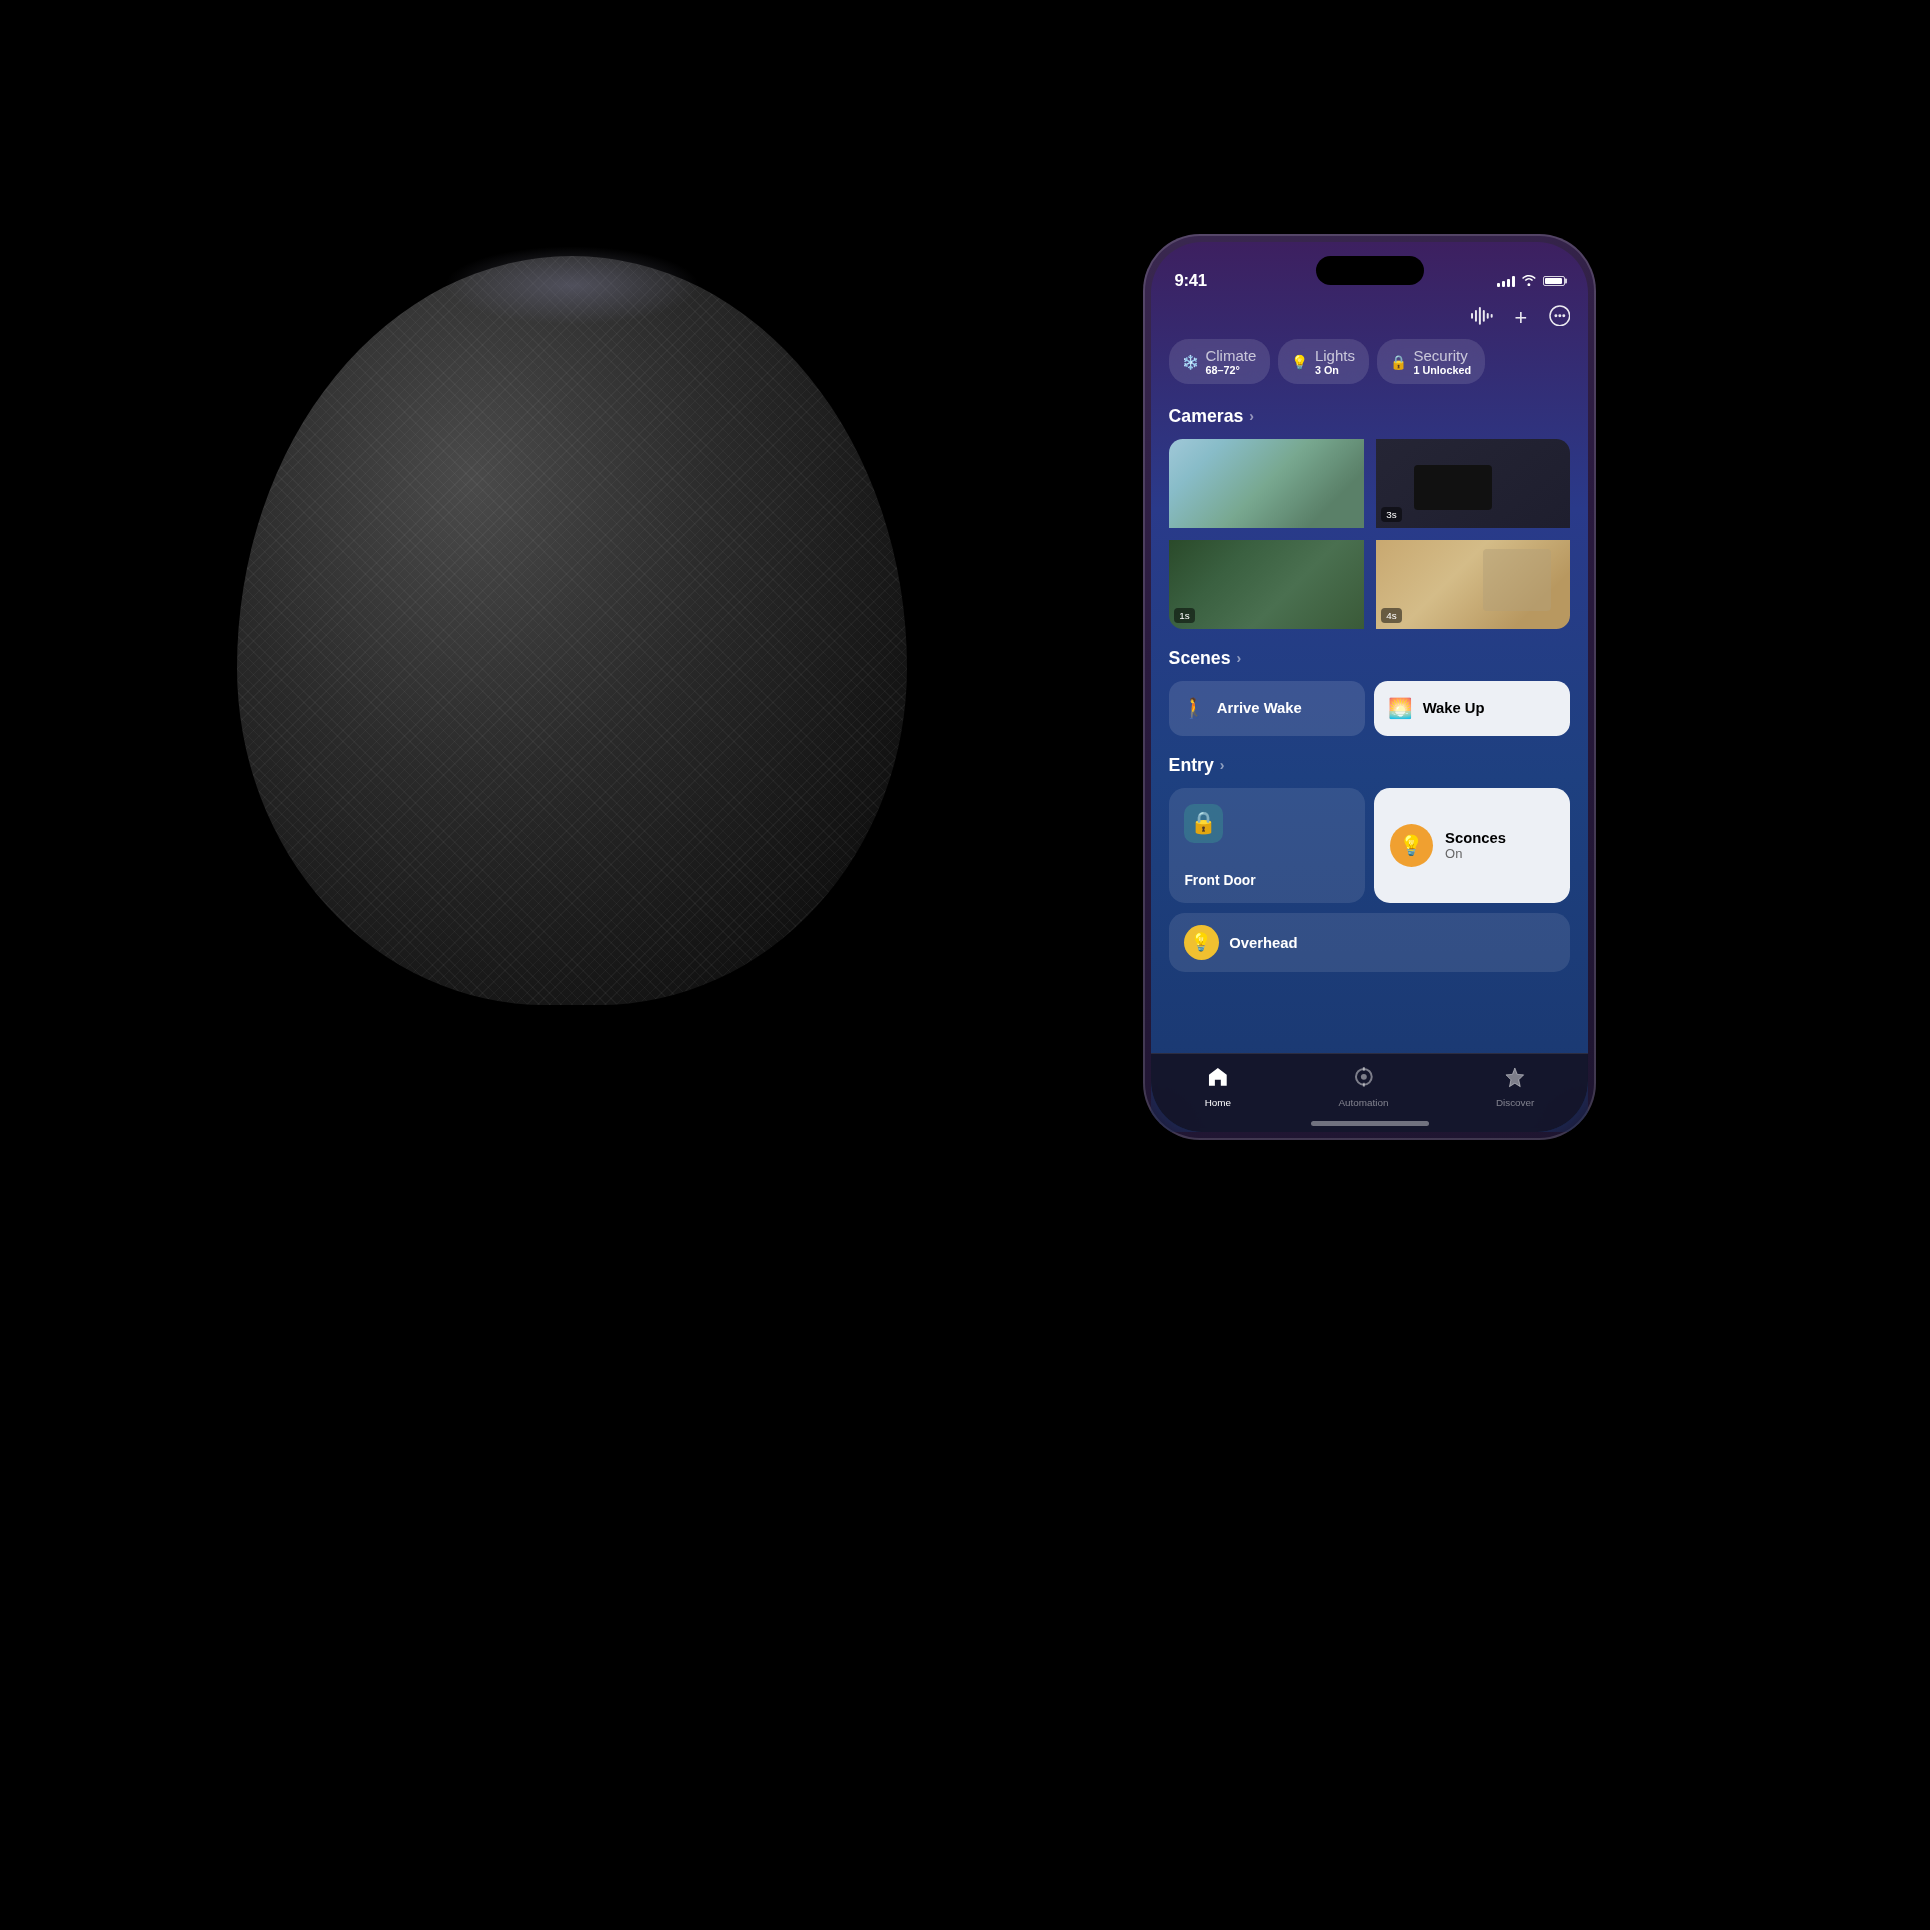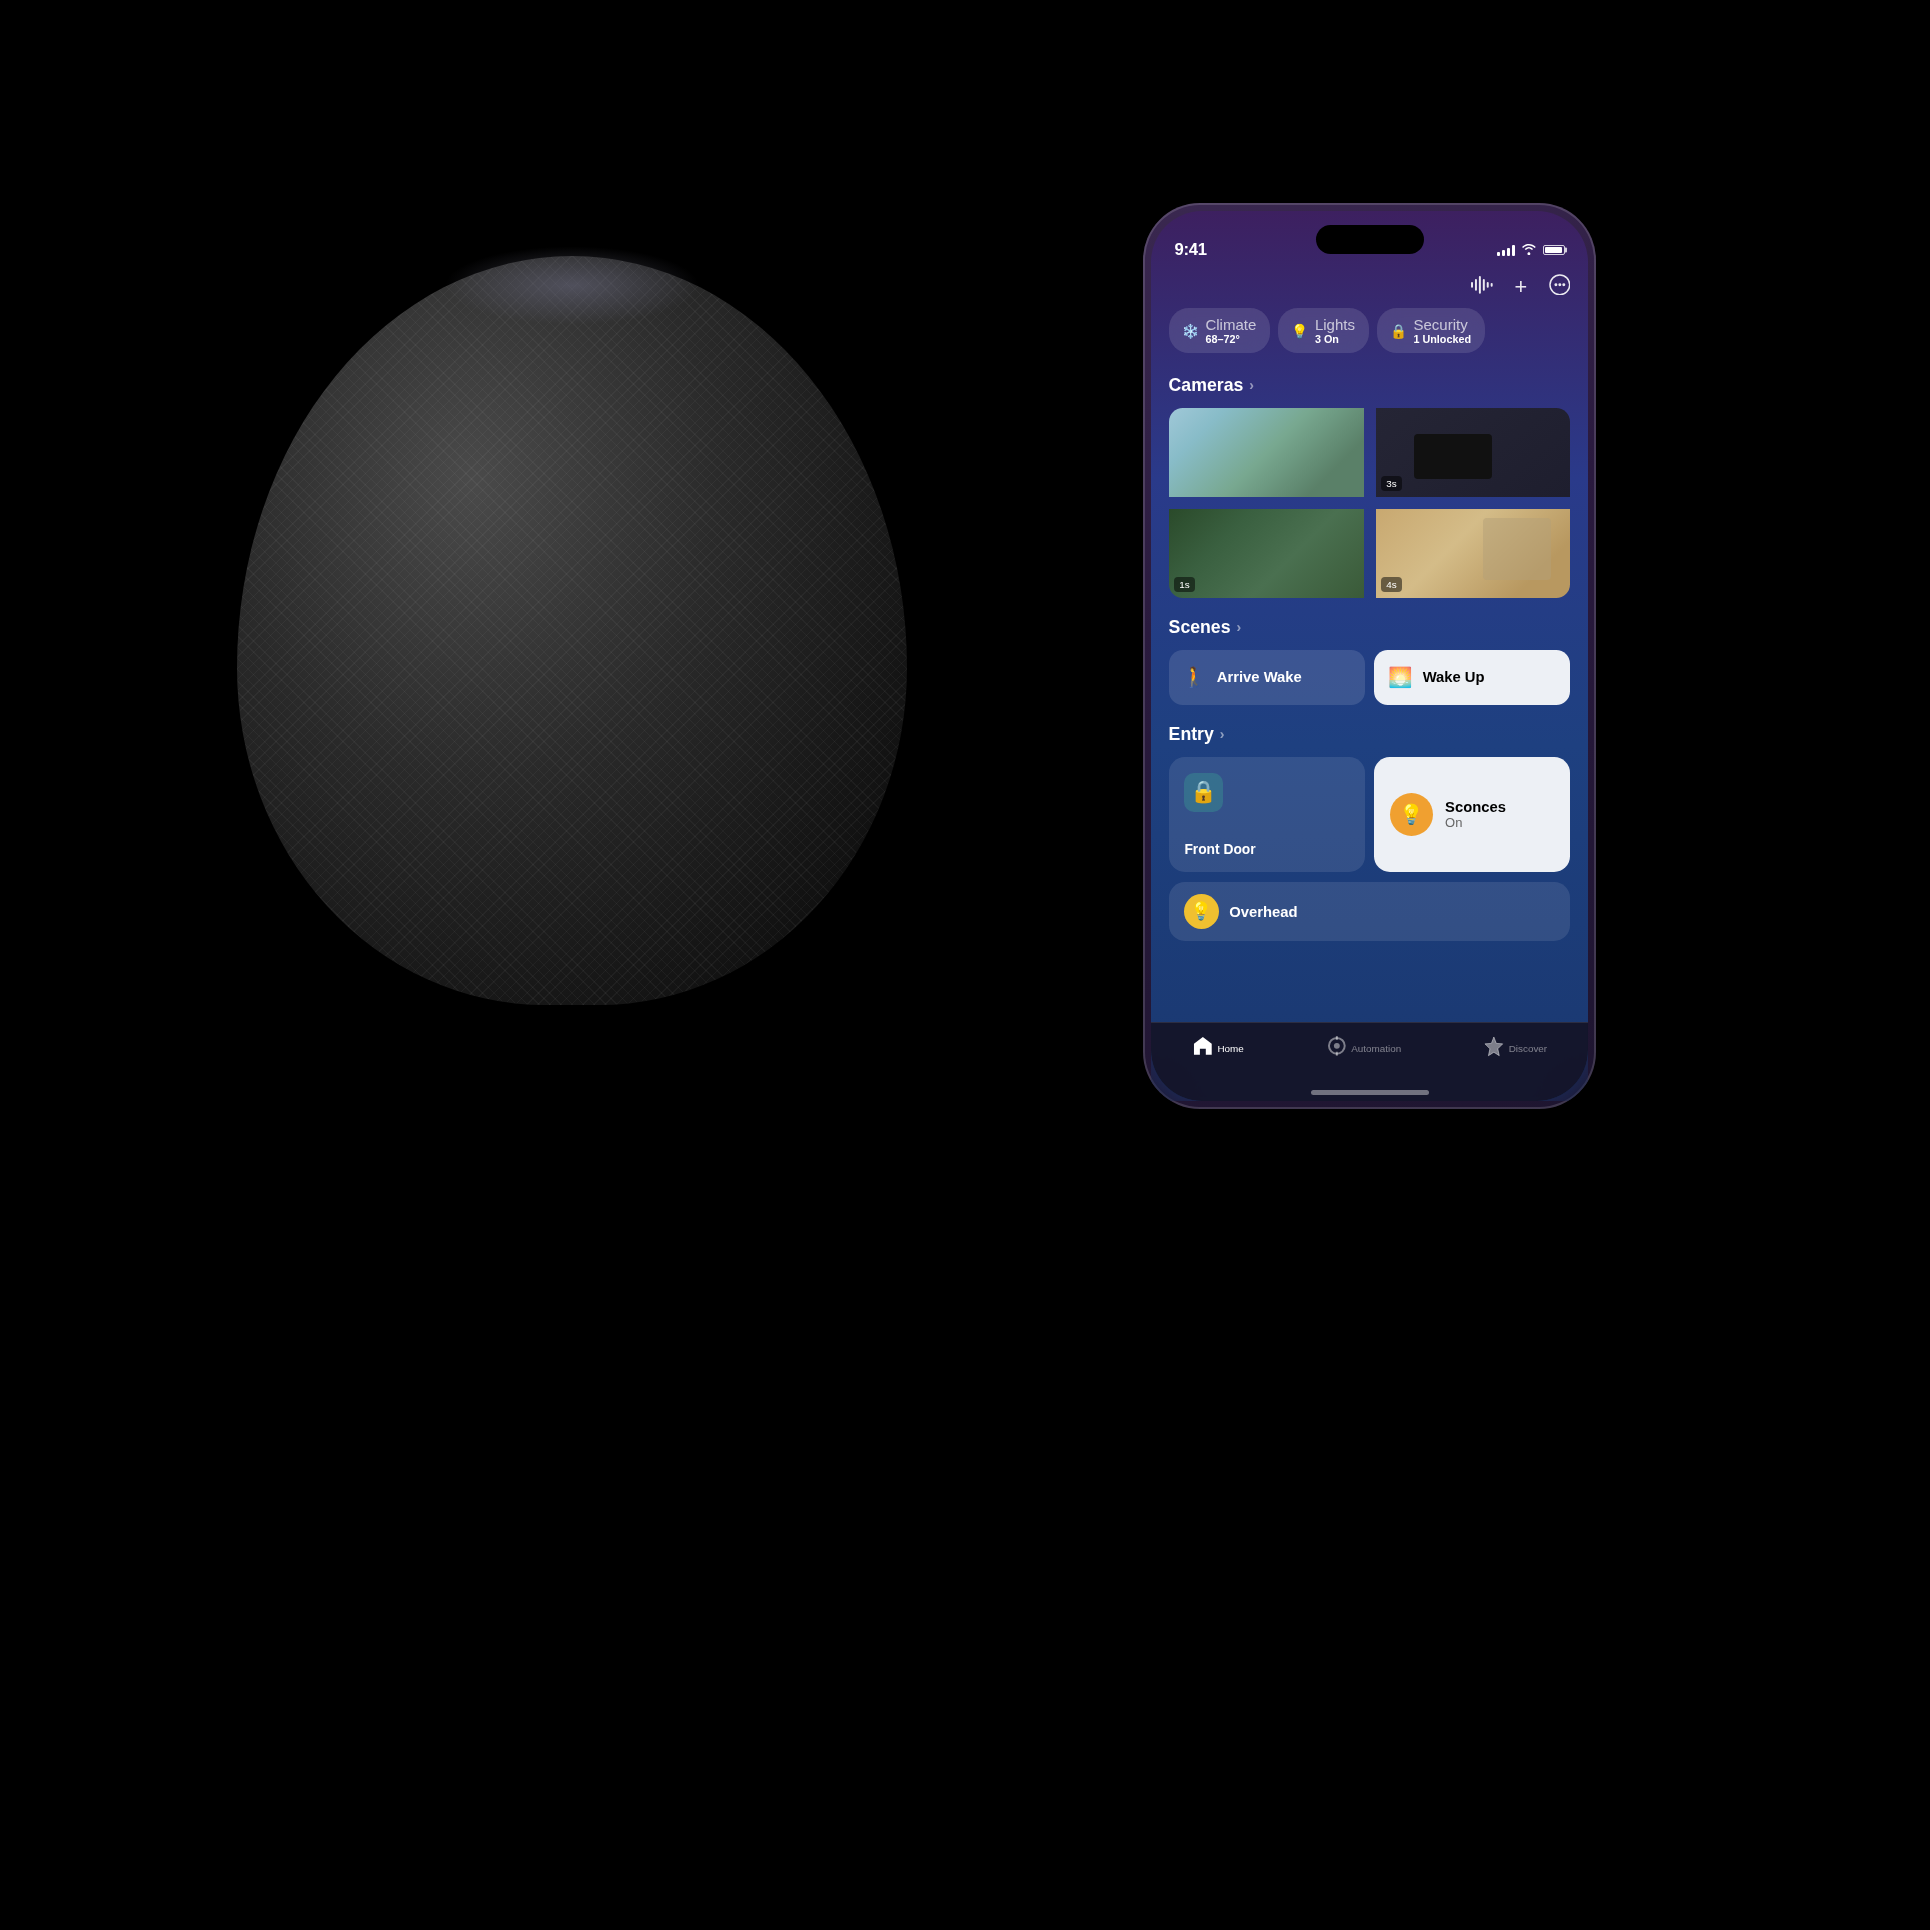--- a/index.html
+++ b/index.html
@@ -66,21 +66,21 @@
       width: 256px;
       height: 79px;
       background: radial-gradient(ellipse, rgba(100,100,120,0.6) 0%, transparent 70%);
       border-radius: 50%;
     }
 
     
     .iphone {
       position: absolute;
       right: 335px;
-      top: 203px;
+      top: 234px;
       width: 453px;
       height: 906px;
     }
 
     .iphone-outer {
       width: 100%;
       height: 100%;
       background: linear-gradient(160deg, #3a2850 0%, #2a1a3e 40%, #1e1530 100%);
       border-radius: 57px;
       position: relative;
@@ -465,21 +465,21 @@
       backdrop-filter: blur(19.7px);
       display: flex;
       align-items: flex-start;
       justify-content: space-around;
       padding-top: 11.8px;
       border-top: 1px solid rgba(255,255,255,0.1);
     }
 
     .tab-item {
       display: flex;
-      flex-direction: row;
+      flex-direction: column;
       align-items: center;
       gap: 3.9px;
       cursor: pointer;
     }
 
     .tab-icon {
       font-size: 21.7px;
     }
 
     .tab-label {

